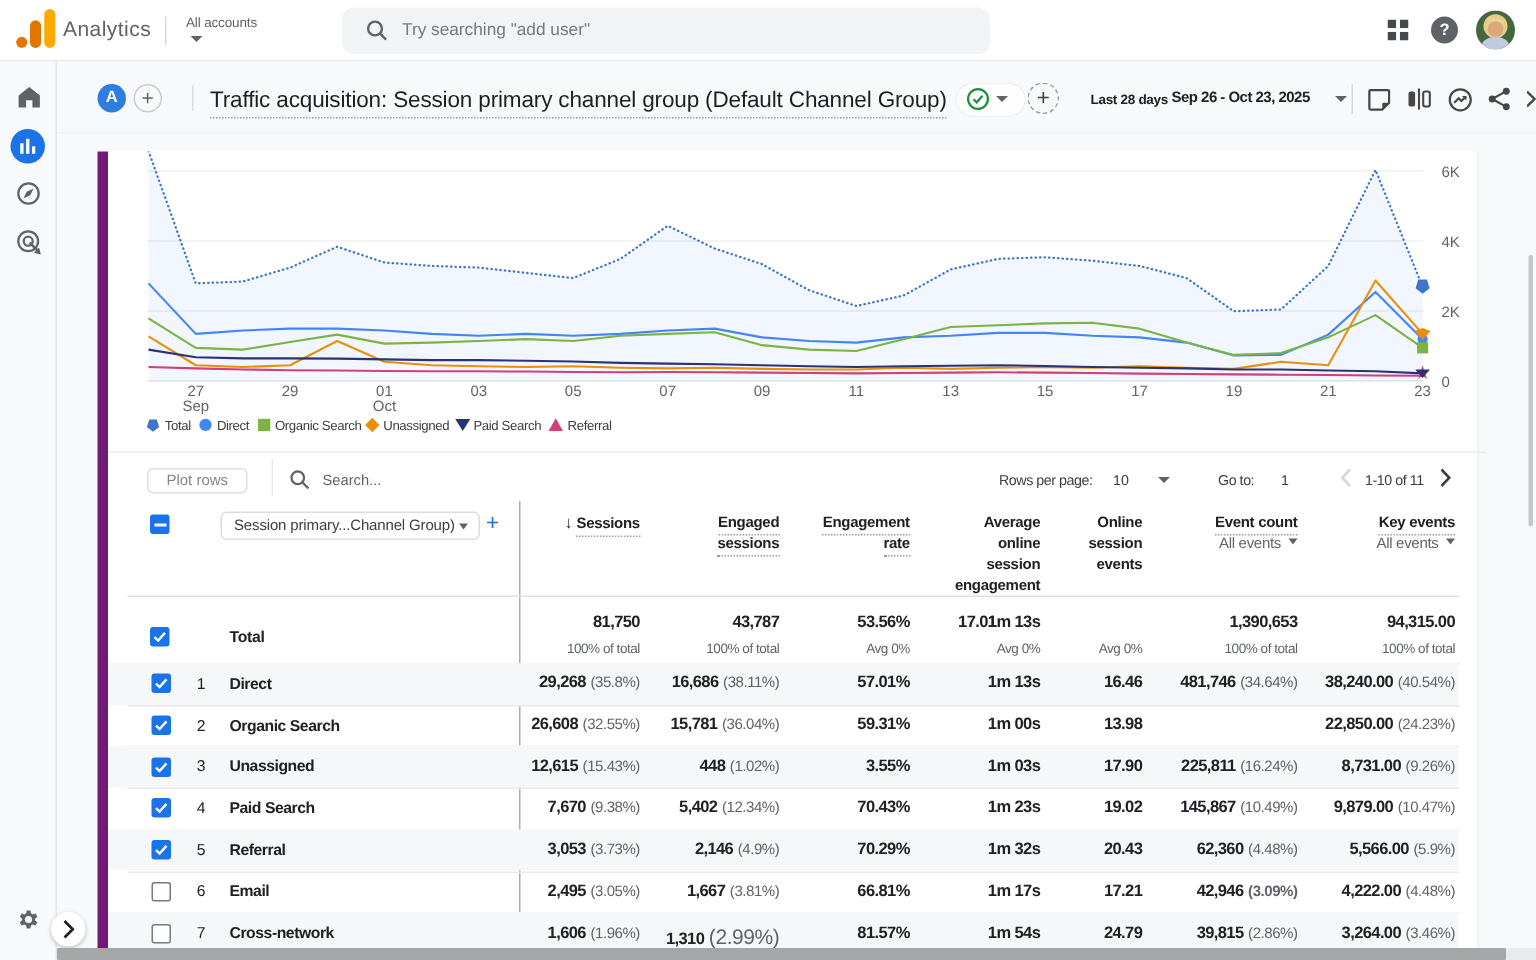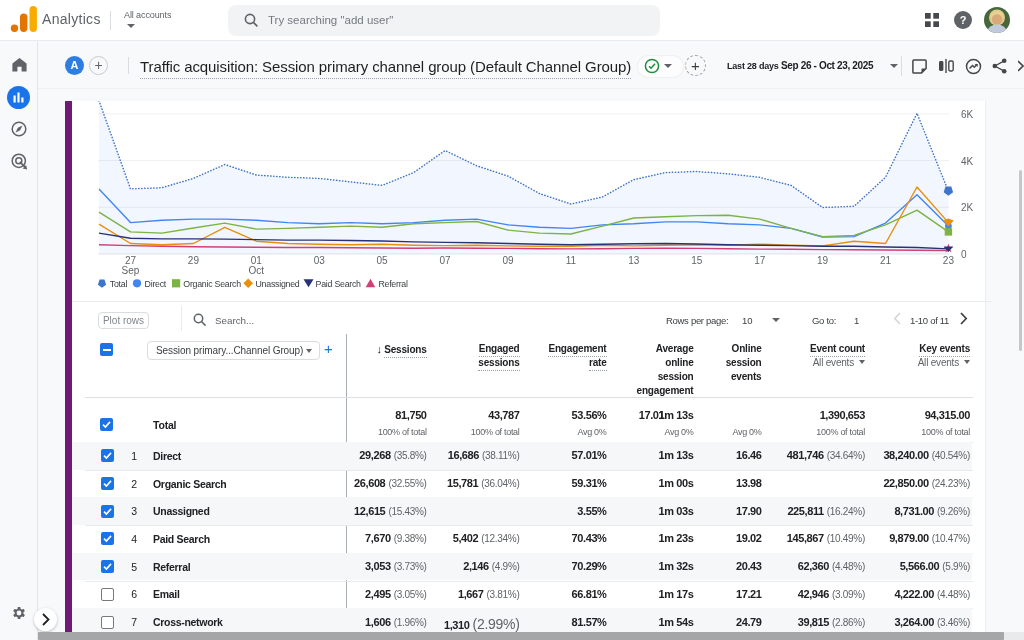--- a/index.html
+++ b/index.html
@@ -169,21 +169,21 @@
   <text x="87.3" y="9.8" font-size="8.8" letter-spacing="-0.25" fill="#3c4043">Organic Search</text>
   <path d="M152.2 1.5 L157 6.3 L152.2 11.1 L147.4 6.3 Z" fill="#e8900c"></path>
   <text x="159.5" y="9.8" font-size="8.8" letter-spacing="-0.25" fill="#3c4043">Unassigned</text>
   <path d="M207.5 2.3 L217.5 2.3 L212.5 10.3 Z" fill="#283377"></path>
   <text x="219.6" y="9.8" font-size="8.8" letter-spacing="-0.25" fill="#3c4043">Paid Search</text>
   <path d="M274.5 1.8 L279.3 10.3 L269.7 10.3 Z" fill="#d23f77"></path>
   <text x="282.4" y="9.8" font-size="8.8" letter-spacing="-0.25" fill="#3c4043">Referral</text>
 </svg>
 <div class="abs" style="left:0;top:200px;width:919px;height:1px;background:#e8eaed;"></div>
 <div id="toolbar" class="abs" style="left:0;top:201px;width:919px;height:32px;">
-<div class="abs" style="left:26px;top:10px;width:51px;height:17px;border:1px solid #dadce0;border-radius:4px;font-size:10px;color:#80868b;text-align:center;line-height:15px;">Plot rows</div>
+<div class="abs" style="left:26px;top:10px;width:67px;height:17px;border:1px solid #dadce0;border-radius:4px;font-size:10px;color:#80868b;text-align:center;line-height:15px;">Plot rows</div>
 <div class="abs" style="left:109px;top:4px;width:1px;height:25px;background:#e8eaed;"></div>
 <svg class="abs" style="left:121px;top:11px;" width="14" height="14" viewBox="0 0 14 14">
         <circle cx="5.5" cy="5.5" r="4.2" fill="none" stroke="#5f6368" stroke-width="1.5"></circle>
         <line x1="8.7" y1="8.7" x2="12.6" y2="12.6" stroke="#5f6368" stroke-width="1.5"></line>
       </svg>
 <div class="abs" style="left:143px;top:13px;font-size:9.8px;color:#5f6368;">Search...</div>
 <div class="abs" style="left:594px;top:13px;font-size:9.5px;letter-spacing:-0.3px;color:#3c4043;">Rows per page:</div>
 <div class="abs" style="left:670px;top:13px;font-size:9.5px;color:#3c4043;">10</div>
 <div class="abs" style="left:700px;top:16px;width:0;height:0;border-left:4px solid transparent;border-right:4px solid transparent;border-top:4.5px solid #5f6368;"></div>
 <div class="abs" style="left:740px;top:13px;font-size:9.5px;letter-spacing:-0.3px;color:#3c4043;">Go to:</div>
@@ -272,20 +272,21 @@
 <div class="abs" style="left:678.0px;top:143.0px;width:220px;text-align:right;font-size:11px;color:#202124;"><b style="letter-spacing:-0.4px;">22,850.00</b> <span style="color:#5f6368;font-size:10px;letter-spacing:-0.3px;">(24.23%)</span></div>
 <div class="abs" style="left:0;top:163.4px;width:900px;height:27.7px;background:#f5f7f8;"></div>
 <div class="abs" style="left:13px;top:191.1px;width:888px;height:1px;background:#e8eaed;"></div>
 <div class="abs" style="left:29px;top:170.8px;width:13px;height:13px;background:#1a73e8;border-radius:2px;"></div>
       <svg class="abs" style="left:29px;top:170.8px;" width="13" height="13" viewBox="0 0 13 13">
         <path d="M3 6.7 L5.4 9 L10 3.9" fill="none" stroke="#fff" stroke-width="1.6"></path>
       </svg>
 <div class="abs" style="left:45px;top:171.2px;width:20px;text-align:right;font-size:10.5px;color:#202124;">3</div>
 <div class="abs" style="left:81px;top:171.2px;font-size:10.5px;color:#202124;font-weight:bold;letter-spacing:-0.3px;">Unassigned</div>
 <div class="abs" style="left:134.6px;top:170.8px;width:220px;text-align:right;font-size:11px;color:#202124;"><b style="letter-spacing:-0.4px;">12,615</b> <span style="color:#5f6368;font-size:10px;letter-spacing:-0.3px;">(15.43%)</span></div>
+<div class="abs" style="left:227.5px;top:170.8px;width:220px;text-align:right;font-size:11px;color:#202124;"><b style="letter-spacing:-0.4px;">448</b> <span style="color:#5f6368;font-size:10px;letter-spacing:-0.3px;">(1.02%)</span></div>
 <div class="abs" style="left:314.5px;top:170.8px;width:220px;text-align:right;font-size:11px;color:#202124;"><b style="letter-spacing:-0.4px;">3.55%</b></div>
 <div class="abs" style="left:401.5px;top:170.8px;width:220px;text-align:right;font-size:11px;color:#202124;"><b style="letter-spacing:-0.4px;">1m 03s</b></div>
 <div class="abs" style="left:469.5px;top:170.8px;width:220px;text-align:right;font-size:11px;color:#202124;"><b style="letter-spacing:-0.4px;">17.90</b></div>
 <div class="abs" style="left:573.0px;top:170.8px;width:220px;text-align:right;font-size:11px;color:#202124;"><b style="letter-spacing:-0.4px;">225,811</b> <span style="color:#5f6368;font-size:10px;letter-spacing:-0.3px;">(16.24%)</span></div>
 <div class="abs" style="left:678.0px;top:170.8px;width:220px;text-align:right;font-size:11px;color:#202124;"><b style="letter-spacing:-0.4px;">8,731.00</b> <span style="color:#5f6368;font-size:10px;letter-spacing:-0.3px;">(9.26%)</span></div>
 <div class="abs" style="left:13px;top:218.8px;width:888px;height:1px;background:#e8eaed;"></div>
 <div class="abs" style="left:29px;top:198.4px;width:13px;height:13px;background:#1a73e8;border-radius:2px;"></div>
       <svg class="abs" style="left:29px;top:198.4px;" width="13" height="13" viewBox="0 0 13 13">
         <path d="M3 6.7 L5.4 9 L10 3.9" fill="none" stroke="#fff" stroke-width="1.6"></path>
       </svg>
@@ -315,21 +316,21 @@
 <div class="abs" style="left:678.0px;top:226.2px;width:220px;text-align:right;font-size:11px;color:#202124;"><b style="letter-spacing:-0.4px;">5,566.00</b> <span style="color:#5f6368;font-size:10px;letter-spacing:-0.3px;">(5.9%)</span></div>
 <div class="abs" style="left:13px;top:274.2px;width:888px;height:1px;background:#e8eaed;"></div>
 <div class="abs" style="left:29px;top:253.9px;width:13px;height:13px;border:1.5px solid #747a80;border-radius:2px;background:#fff;"></div>
 <div class="abs" style="left:45px;top:254.4px;width:20px;text-align:right;font-size:10.5px;color:#202124;">6</div>
 <div class="abs" style="left:81px;top:254.4px;font-size:10.5px;color:#202124;font-weight:bold;letter-spacing:-0.3px;">Email</div>
 <div class="abs" style="left:134.6px;top:253.9px;width:220px;text-align:right;font-size:11px;color:#202124;"><b style="letter-spacing:-0.4px;">2,495</b> <span style="color:#5f6368;font-size:10px;letter-spacing:-0.3px;">(3.05%)</span></div>
 <div class="abs" style="left:227.5px;top:253.9px;width:220px;text-align:right;font-size:11px;color:#202124;"><b style="letter-spacing:-0.4px;">1,667</b> <span style="color:#5f6368;font-size:10px;letter-spacing:-0.3px;">(3.81%)</span></div>
 <div class="abs" style="left:314.5px;top:253.9px;width:220px;text-align:right;font-size:11px;color:#202124;"><b style="letter-spacing:-0.4px;">66.81%</b></div>
 <div class="abs" style="left:401.5px;top:253.9px;width:220px;text-align:right;font-size:11px;color:#202124;"><b style="letter-spacing:-0.4px;">1m 17s</b></div>
 <div class="abs" style="left:469.5px;top:253.9px;width:220px;text-align:right;font-size:11px;color:#202124;"><b style="letter-spacing:-0.4px;">17.21</b></div>
-<div class="abs" style="left:573.0px;top:253.9px;width:220px;text-align:right;font-size:11px;color:#202124;"><b style="letter-spacing:-0.4px;">42,946</b> <span style="color:#5f6368;font-size:10px;letter-spacing:-0.3px;">(3.09%)</span></div>
+<div class="abs" style="left:573.0px;top:253.9px;width:220px;text-align:right;font-size:11px;color:#202124;"><b style="letter-spacing:-0.4px;">42,946</b> <span style="color:#5f6368;font-size:10px;letter-spacing:-0.3px;font-weight:bold;">(3.09%)</span></div>
 <div class="abs" style="left:678.0px;top:253.9px;width:220px;text-align:right;font-size:11px;color:#202124;"><b style="letter-spacing:-0.4px;">4,222.00</b> <span style="color:#5f6368;font-size:10px;letter-spacing:-0.3px;">(4.48%)</span></div>
 <div class="abs" style="left:0;top:274.2px;width:900px;height:27.7px;background:#f5f7f8;"></div>
 <div class="abs" style="left:13px;top:301.9px;width:888px;height:1px;background:#e8eaed;"></div>
 <div class="abs" style="left:29px;top:281.6px;width:13px;height:13px;border:1.5px solid #747a80;border-radius:2px;background:#fff;"></div>
 <div class="abs" style="left:45px;top:282.1px;width:20px;text-align:right;font-size:10.5px;color:#202124;">7</div>
 <div class="abs" style="left:81px;top:282.1px;font-size:10.5px;color:#202124;font-weight:bold;letter-spacing:-0.3px;">Cross-network</div>
 <div class="abs" style="left:134.6px;top:281.6px;width:220px;text-align:right;font-size:11px;color:#202124;"><b style="letter-spacing:-0.4px;">1,606</b> <span style="color:#5f6368;font-size:10px;letter-spacing:-0.3px;">(1.96%)</span></div>
 <div class="abs" style="left:227.5px;top:281.6px;width:220px;text-align:right;font-size:11px;color:#202124;"><b style="letter-spacing:-0.4px;">1,310</b> <span style="color:#5f6368;font-size:14px;letter-spacing:-0.3px;">(2.99%)</span></div>
 <div class="abs" style="left:314.5px;top:281.6px;width:220px;text-align:right;font-size:11px;color:#202124;"><b style="letter-spacing:-0.4px;">81.57%</b></div>
 <div class="abs" style="left:401.5px;top:281.6px;width:220px;text-align:right;font-size:11px;color:#202124;"><b style="letter-spacing:-0.4px;">1m 54s</b></div>

